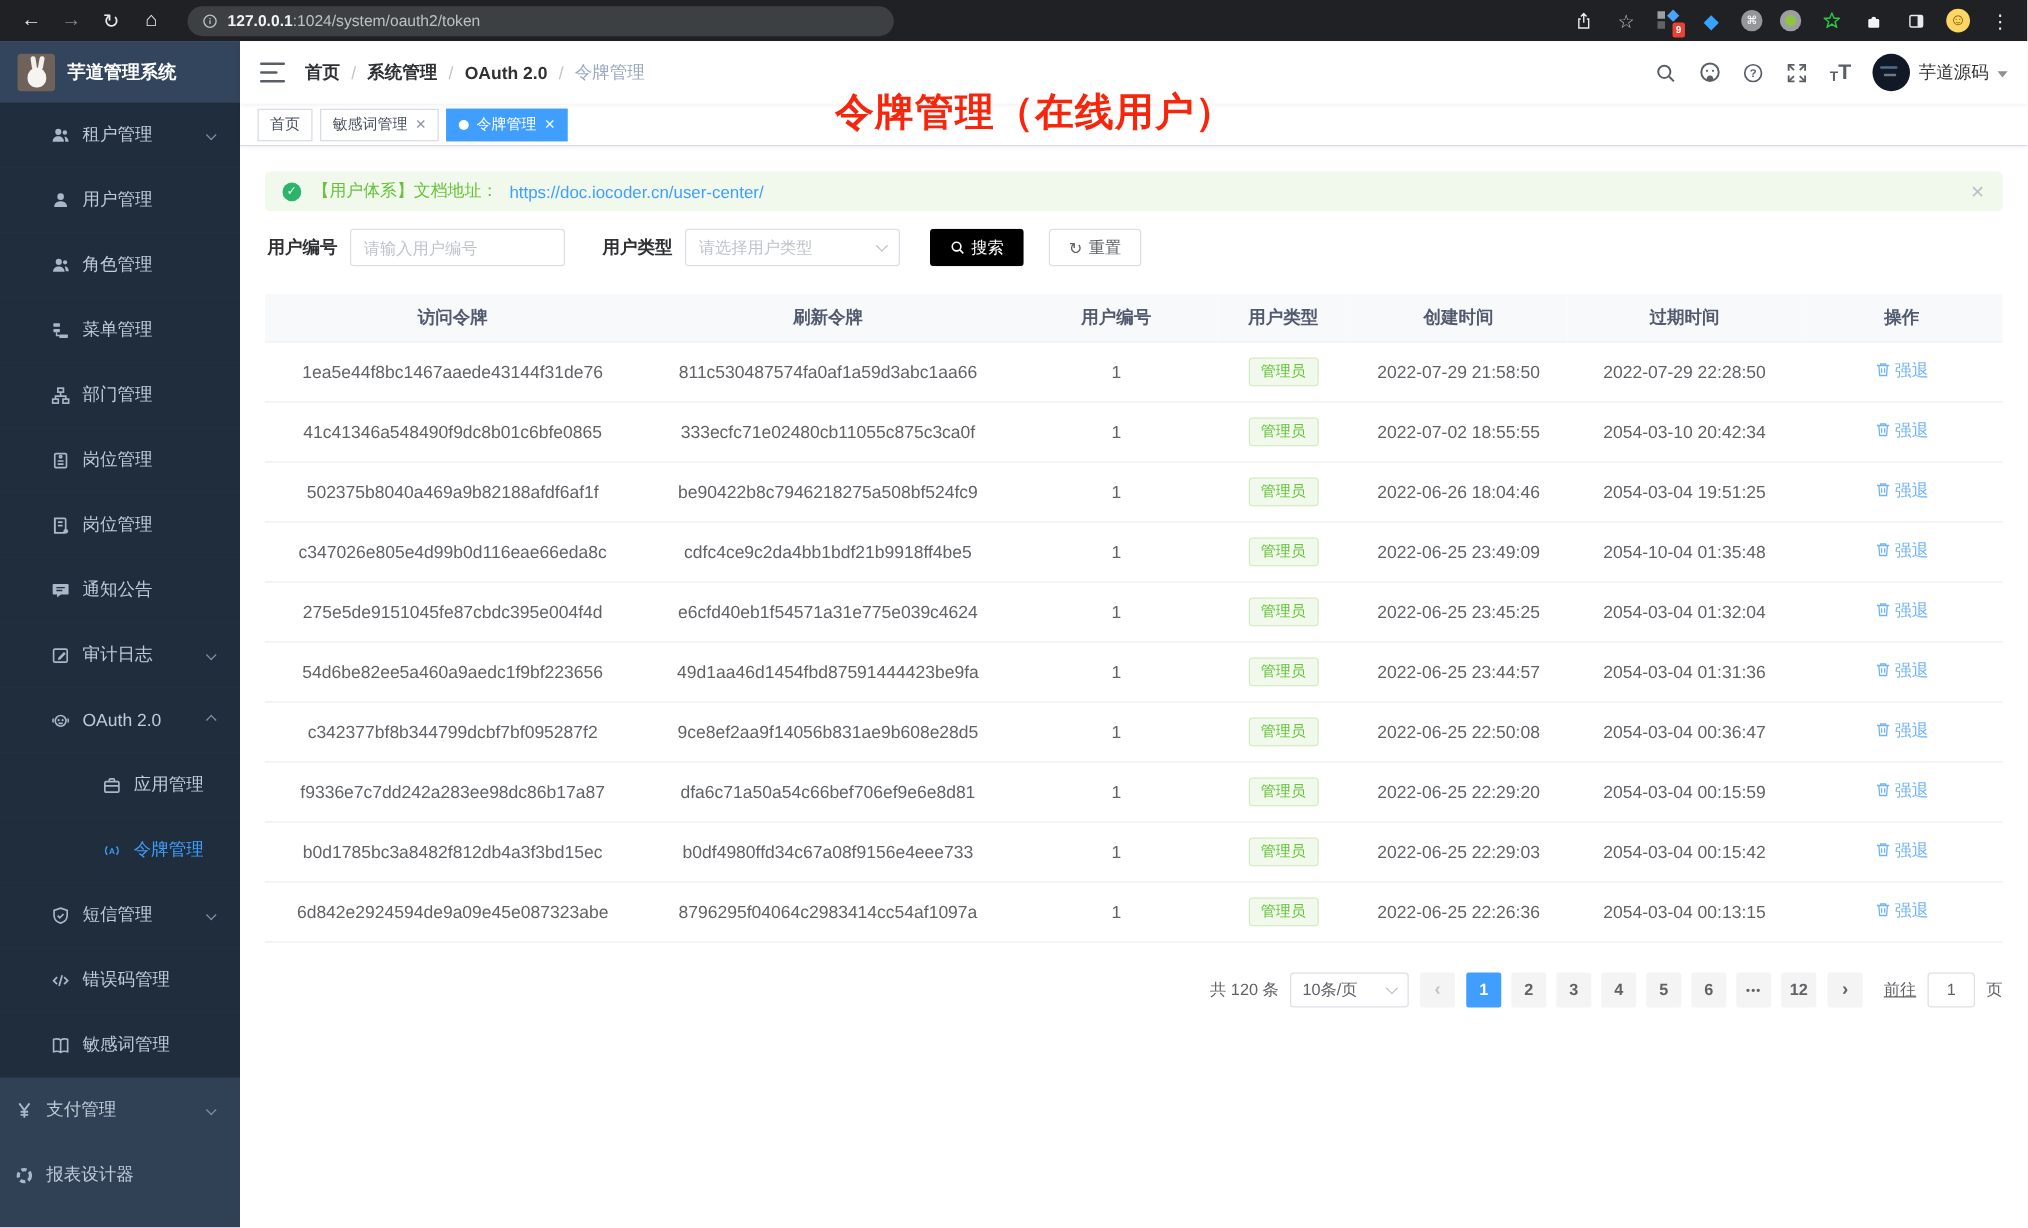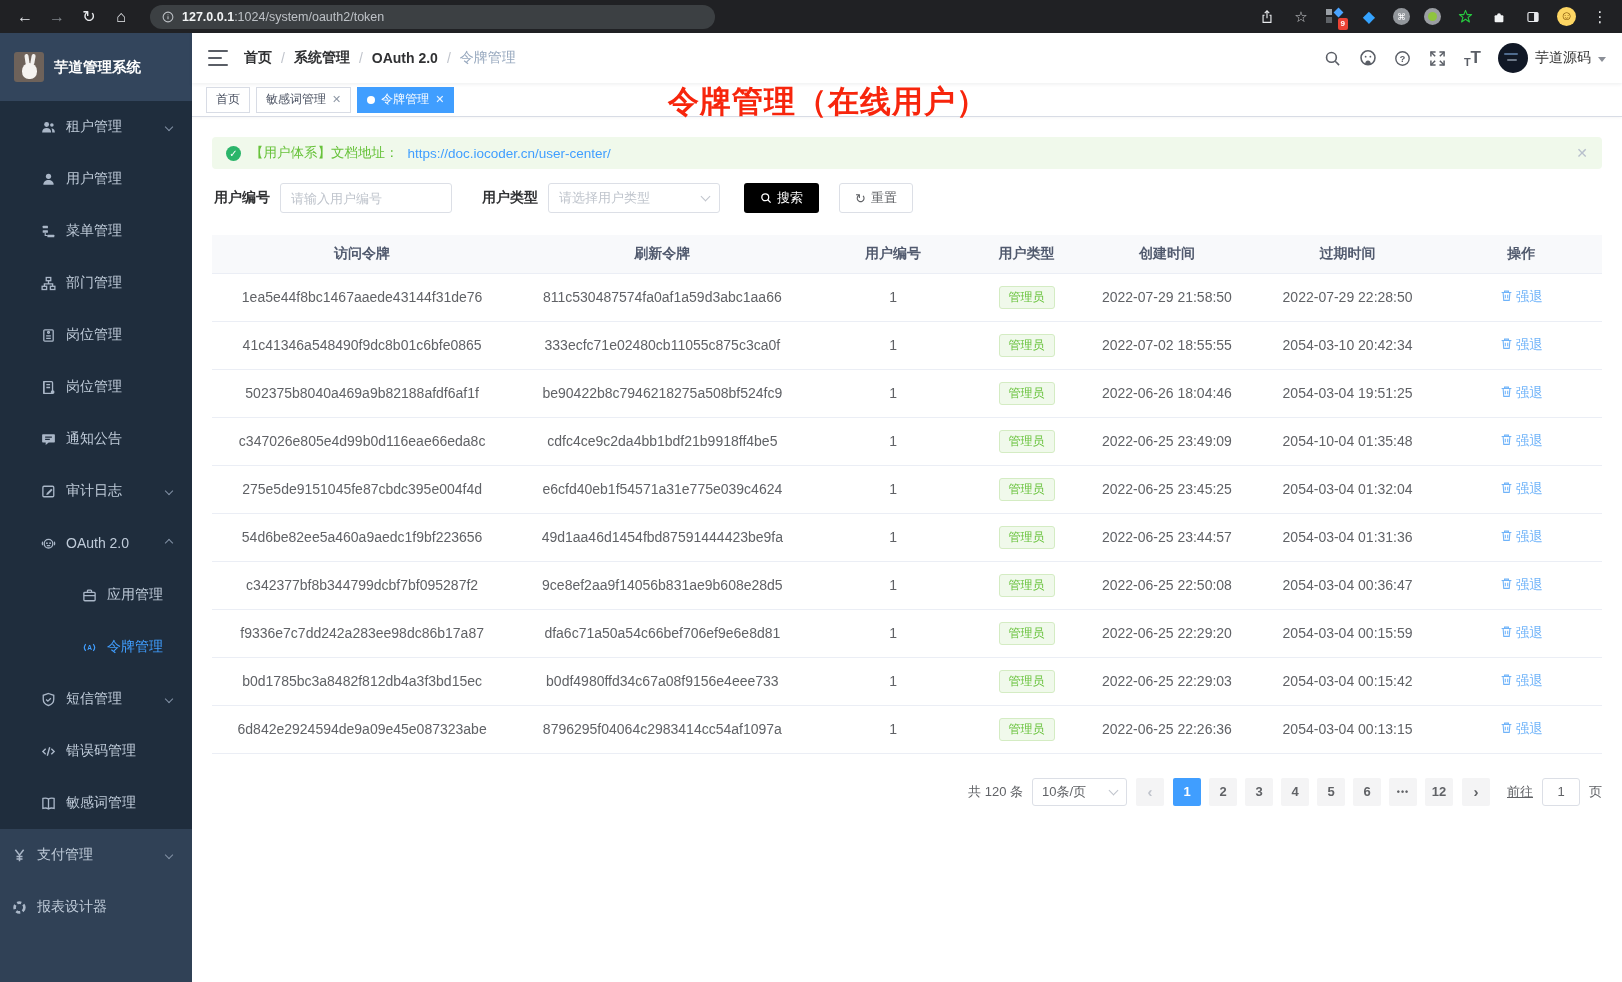--- a/index.html
+++ b/index.html
@@ -31,21 +31,21 @@
     display:flex; align-items:center; justify-content:center; }
   .circle-green i { width:9px; height:9px; border-radius:50%; background:#8fc43f; }
   .emoji-avatar { width:19px; height:19px; border-radius:50%; background:#fdd663; color:#7a4b00;
     font-size:13px; line-height:18px; text-align:center; }
 
   
   .app { display:flex; height:949px; }
 
   
   .sidebar { width:192px; background:#304156; flex:0 0 192px; display:flex; flex-direction:column; }
-  .sidebar-header { height:68px; background:#33455c; display:flex; align-items:center; padding:0 14px; gap:10px;text-align:right; }
+  .sidebar-header { height:49px; background:#33455c; display:flex; align-items:center; padding:0 14px; gap:10px;text-align:right; }
   .logo-box { width:30px; height:30px; border-radius:3px; background:#6e625a; position:relative; overflow:hidden; }
   .logo-box .ear1,.logo-box .ear2 { position:absolute; width:4px; height:11px; background:#f2efec; border-radius:2px; top:2px; }
   .logo-box .ear1 { left:11px; transform:rotate(-8deg); }
   .logo-box .ear2 { left:17px; transform:rotate(10deg); }
   .logo-box .head { position:absolute; left:8px; top:11px; width:15px; height:16px; background:#f6f3f0; border-radius:50% 50% 45% 45%; }
   .sidebar-title { color:#fff; font-size:14.5px; font-weight:bold; }
   .menu { flex:1; overflow:hidden; }
   .menu-item { height:52px; display:flex; align-items:center; gap:10px; cursor:pointer;
     color:#bfcbd9; font-size:14px; background:#1f2d3d; }
   .menu-item.lvl0 { background:transparent; padding-left:12px; }
@@ -88,21 +88,21 @@
   .tabsbar { height:34px; display:flex; align-items:center; padding:0 14px; gap:6px;
     background:#fff; border-bottom:1px solid #d8dce5; box-shadow:0 1px 3px 0 rgba(0,0,0,.04); }
   .tab { height:26px; display:flex; align-items:center; gap:6px; padding:0 9px; font-size:12px;
     border:1px solid #d8dce5; color:#495060; background:#fff; cursor:pointer; }
   .tab .dot { width:8px; height:8px; border-radius:50%; background:#fff; display:none; }
   .tab .tab-close { font-size:11px; color:#8e97a5; }
   .tab.active { background:#409eff; border-color:#409eff; color:#fff; }
   .tab.active .dot { display:block; }
   .tab.active .tab-close { color:#eaf4ff; }
 
-  .annotation { position:absolute; left:476px; top:48px; z-index:10; font-size:31px;
+  .annotation { position:absolute; left:476px; top:36px; z-index:10; font-size:31px;
     font-weight:600; color:#f7250c; letter-spacing:1px; pointer-events:none; white-space:nowrap; }
 
   .content { padding:20px; }
 
   .alert { height:32px; background:#f0f9eb; border-radius:4px; display:flex; align-items:center;
     padding:0 14px; gap:9px; }
   .alert-check { width:15px; height:15px; border-radius:50%; background:#2bb56a; color:#fff;
     font-size:10px; line-height:15px; text-align:center; flex:0 0 15px; }
   .alert-text { font-size:13.5px; color:#67c23a; }
   .alert-link { font-size:13.5px; color:#409eff; text-decoration:none; cursor:pointer; }
@@ -231,20 +231,31 @@
             <svg width="15" height="15" viewBox="0 0 16 16" fill="currentColor">
               <circle cx="8" cy="4.6" r="2.8"></circle>
               <path d="M2.5 13.5c0-3.2 2.4-5 5.5-5s5.5 1.8 5.5 5z"></path>
             </svg>
           </span>
           <span class="mi-label">用户管理</span>
         </div>
         <div class="menu-item lvl1">
           <span class="mi-icon">
             <svg width="15" height="15" viewBox="0 0 16 16" fill="currentColor">
+              <circle cx="6.4" cy="4.8" r="2.6"></circle>
+              <path d="M1.5 13.3c0-3 2.1-4.6 4.9-4.6s4.9 1.6 4.9 4.6z"></path>
+              <circle cx="11.8" cy="5.2" r="1.8"></circle>
+              <path d="M11.6 8.6c2.1.3 3.3 1.8 3.3 4.2h-2.5z"></path>
+            </svg>
+          </span>
+          <span class="mi-label">角色管理</span>
+        </div>
+        <div class="menu-item lvl1">
+          <span class="mi-icon">
+            <svg width="15" height="15" viewBox="0 0 16 16" fill="currentColor">
               <rect x="1.8" y="1.8" width="5.6" height="2.8" rx=".6"></rect>
               <rect x="1.8" y="6.6" width="5.6" height="2.8" rx=".6"></rect>
               <rect x="6.8" y="11.4" width="7.4" height="2.8" rx=".6"></rect>
               <path d="M3.9 9.4v3.4h2.9v-1.2H5.1V9.4z"></path>
             </svg>
           </span>
           <span class="mi-label">菜单管理</span>
         </div>
         <div class="menu-item lvl1">
           <span class="mi-icon">

